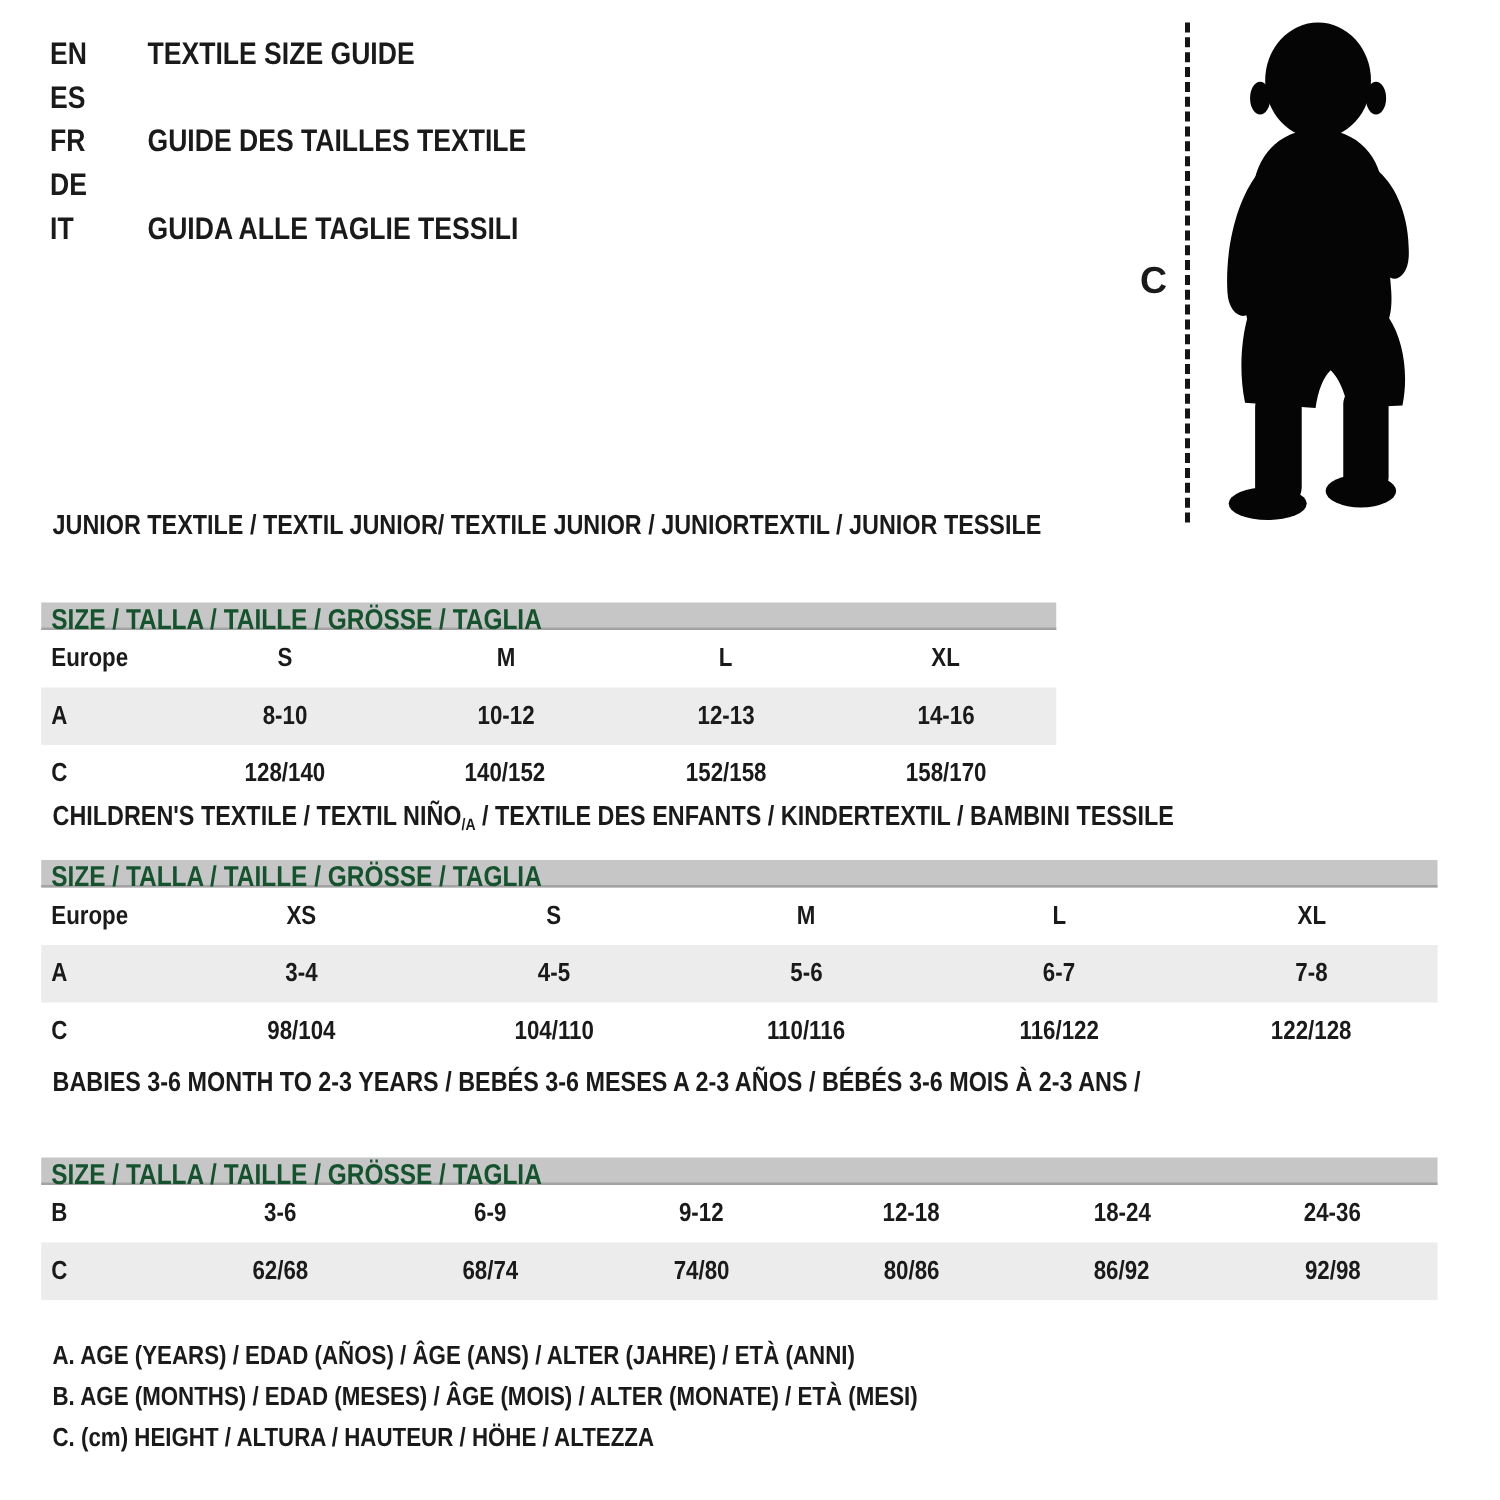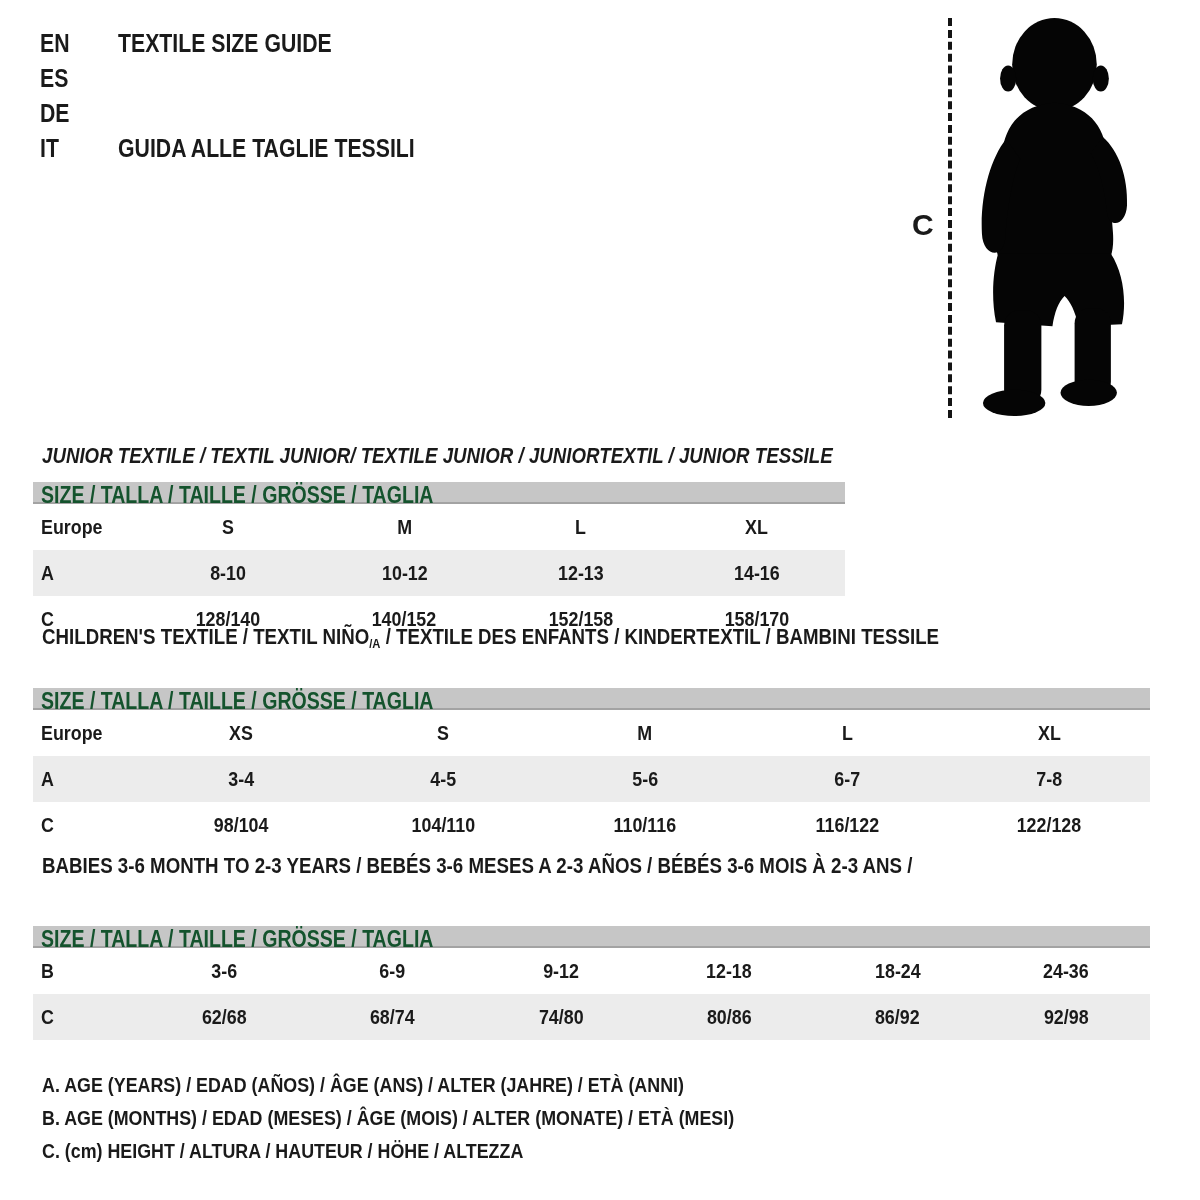--- a/index.html
+++ b/index.html
@@ -52,20 +52,24 @@
 
 <div class="lang-block">
   <div class="lang-row">
     <span class="lang-code"><span class="sx l">EN</span></span>
     <span class="lang-title"><span class="sx l">TEXTILE SIZE GUIDE</span></span>
   </div>
   <div class="lang-row">
     <span class="lang-code"><span class="sx l">ES</span></span>
   </div>
   <div class="lang-row">
+    <span class="lang-code"><span class="sx l">FR</span></span>
+    <span class="lang-title"><span class="sx l">GUIDE DES TAILLES TEXTILE</span></span>
+  </div>
+  <div class="lang-row">
     <span class="lang-code"><span class="sx l">DE</span></span>
   </div>
   <div class="lang-row">
     <span class="lang-code"><span class="sx l">IT</span></span>
     <span class="lang-title"><span class="sx l">GUIDA ALLE TAGLIE TESSILI</span></span>
   </div>
 </div>
 
 <div class="figure">
   <div class="dash-line"></div>
@@ -80,21 +84,21 @@
       <path d="M128 126 C144 140 153 166 152 194 C151 214 134 218 132 200 C130 178 124 156 116 142 Z"></path>
       <path d="M24 242 L136 242 C148 260 152 288 147 312 L104 314 C100 298 96 290 90 284 C84 290 80 300 78 314 L22 310 C17 286 19 260 24 242 Z"></path>
       <rect x="30" y="298" width="37" height="94" rx="15"></rect>
       <rect x="100" y="296" width="36" height="88" rx="15"></rect>
       <ellipse cx="40" cy="390" rx="31" ry="13"></ellipse>
       <ellipse cx="114" cy="380" rx="28" ry="13"></ellipse>
     </g>
   </svg>
 </div>
 
-<div class="sec-title" style="top:444px;font-style:italic;">
+<div class="sec-title" style="top:408px;">
   <span class="sx l">JUNIOR TEXTILE / TEXTIL JUNIOR/ TEXTILE JUNIOR / JUNIORTEXTIL / JUNIOR TESSILE</span>
 </div>
 <div class="table" style="top:482px; width:812px;">
   <div class="size-bar"><span class="sx l">SIZE / TALLA / TAILLE / GRÖSSE / TAGLIA</span></div>
   <div class="trow">
     <div class="cell lbl"><span class="sx l">Europe</span></div>
     <div class="cell"><span class="sx">S</span></div>
     <div class="cell"><span class="sx">M</span></div>
     <div class="cell"><span class="sx">L</span></div>
     <div class="cell"><span class="sx">XL</span></div>
@@ -108,21 +112,21 @@
   </div>
   <div class="trow">
     <div class="cell lbl"><span class="sx l">C</span></div>
     <div class="cell"><span class="sx">128/140</span></div>
     <div class="cell"><span class="sx">140/152</span></div>
     <div class="cell"><span class="sx">152/158</span></div>
     <div class="cell"><span class="sx">158/170</span></div>
   </div>
 </div>
 
-<div class="sec-title" style="top:625px;">
+<div class="sec-title" style="top:641px;">
   <span class="sx l"><span>CHILDREN'S TEXTILE / TEXTIL NIÑO</span><span class="sub">/A</span><span> / TEXTILE DES ENFANTS / KINDERTEXTIL / BAMBINI TESSILE</span></span>
 </div>
 <div class="table" style="top:688px; width:1117px;">
   <div class="size-bar"><span class="sx l">SIZE / TALLA / TAILLE / GRÖSSE / TAGLIA</span></div>
   <div class="trow">
     <div class="cell lbl"><span class="sx l">Europe</span></div>
     <div class="cell"><span class="sx">XS</span></div>
     <div class="cell"><span class="sx">S</span></div>
     <div class="cell"><span class="sx">M</span></div>
     <div class="cell"><span class="sx">L</span></div>

